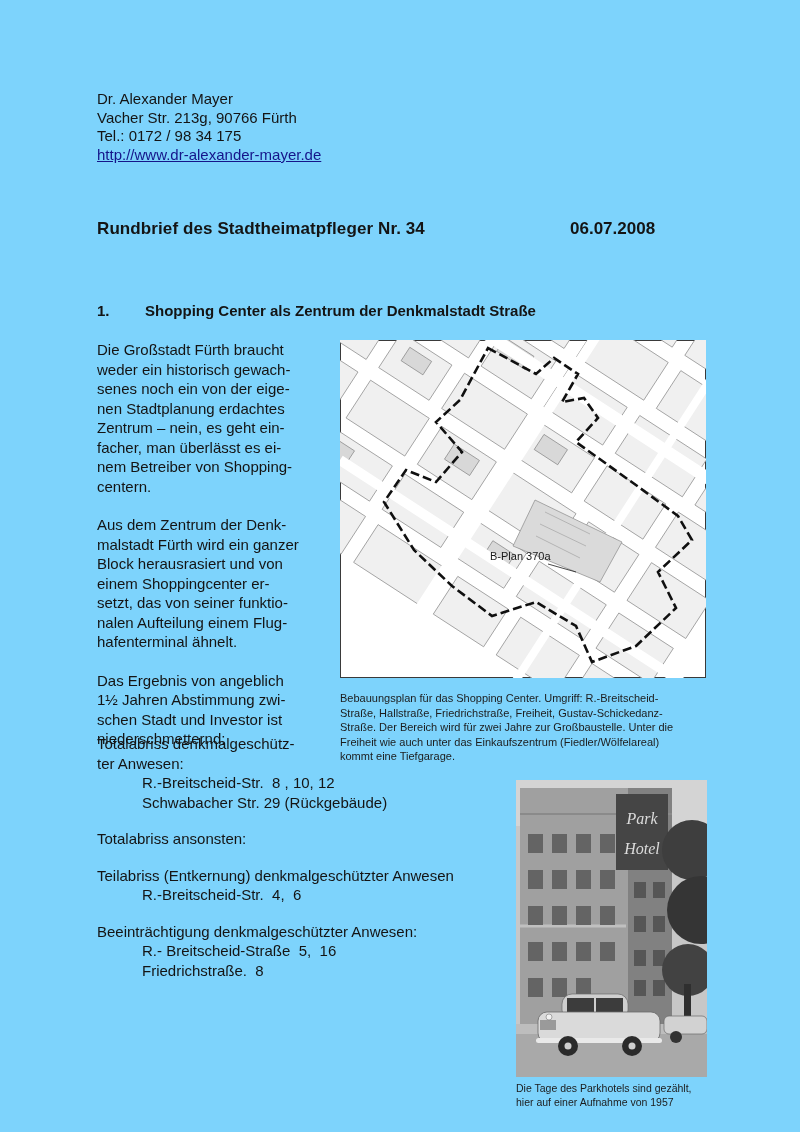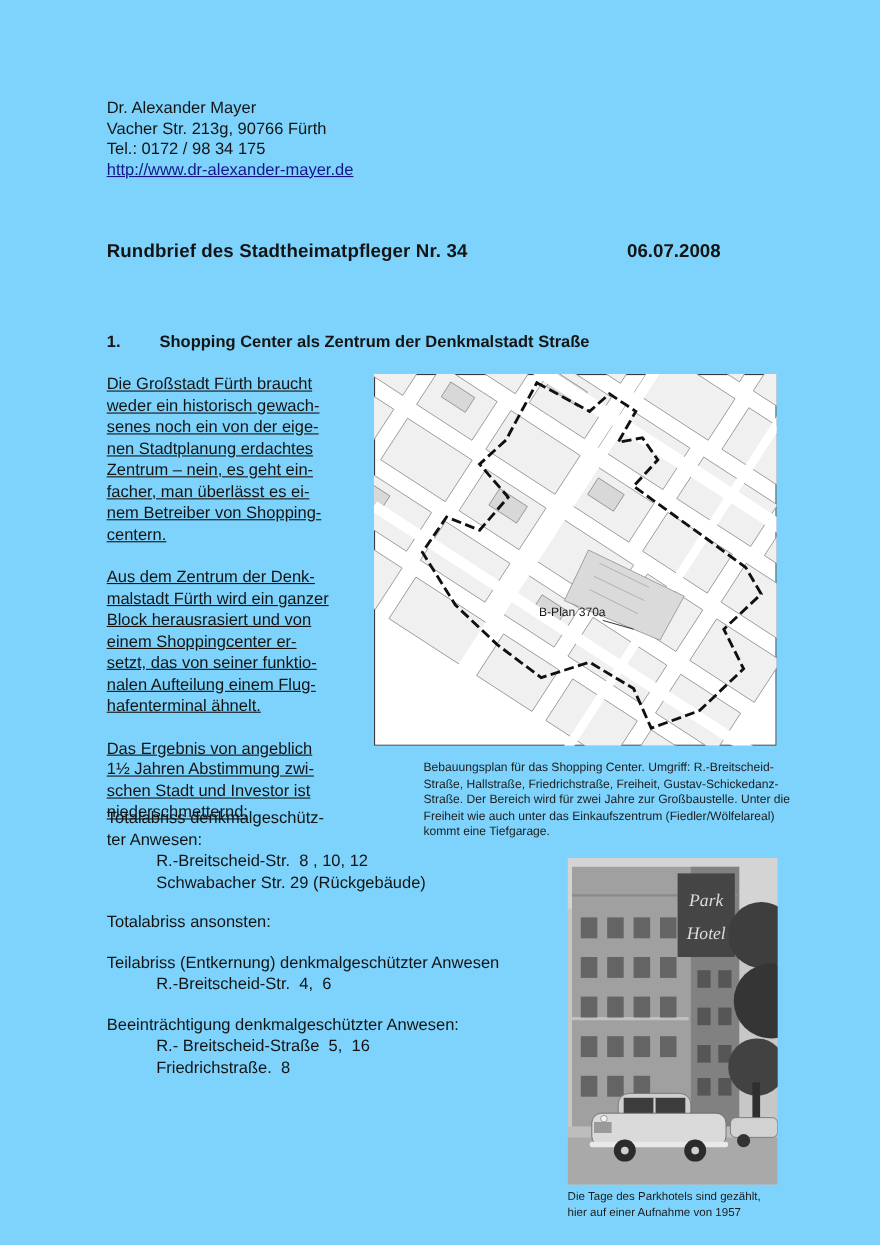--- a/index.html
+++ b/index.html
@@ -11,24 +11,24 @@
   .sender{left:97px;top:90px;font-size:15px;line-height:18.5px;}
   .sender .link{color:#15158a;text-decoration:underline;cursor:pointer;display:inline-block;margin-top:0.5px;}
 
   .doc-title{left:97px;top:219px;font-size:17px;font-weight:bold;letter-spacing:0.1px;}
   .doc-date{left:570px;top:219px;font-size:17px;font-weight:bold;}
 
   .section-heading{left:97px;top:302px;font-size:15px;font-weight:bold;}
   .section-heading .num{display:inline-block;width:48px;}
 
   .left-col{left:97px;top:340px;width:236px;font-size:15px;line-height:19.5px;}
-  .left-col .para{margin:0 0 19px 0;text-decoration:underline;}
+  .left-col .para{margin:0 0 19px 0;}
 
   .map-figure{left:340px;top:340px;width:366px;height:338px;}
-  .map-caption{left:340px;top:691px;width:378px;font-size:11px;line-height:14.6px;color:#1c1c1c;margin-left:45px;}
+  .map-caption{left:340px;top:691px;width:378px;font-size:11px;line-height:14.6px;color:#1c1c1c;}
 
   .lists{left:97px;top:734px;width:420px;font-size:15px;line-height:19.5px;}
   .list-group{margin:0 0 17px 0;}
   .list-items{margin-left:45px;}
 
   .photo-figure{left:516px;top:780px;width:191px;height:297px;}
   .photo-caption{left:516px;top:1081px;width:202px;font-size:10.5px;line-height:14px;color:#1c1c1c;}
 
   svg text{font-family:"Liberation Sans",sans-serif;}
   svg .sign-text{font-family:"Liberation Serif",serif;font-style:italic;}

